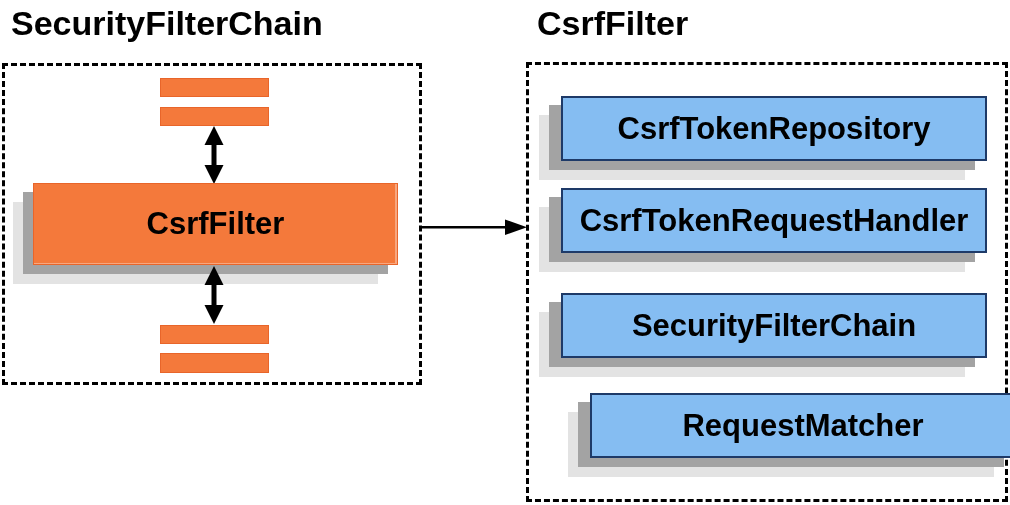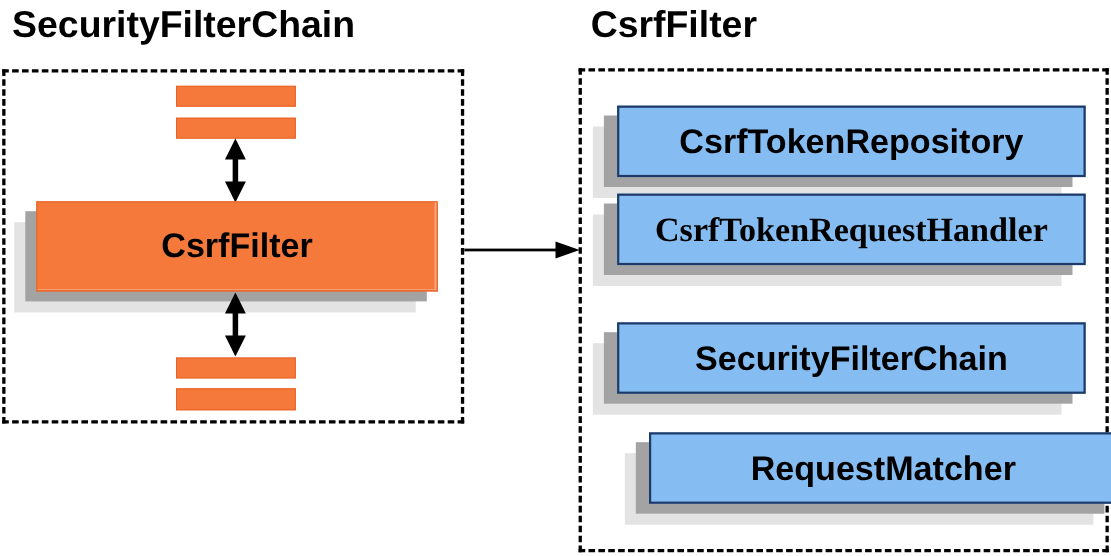--- a/index.html
+++ b/index.html
@@ -58,21 +58,21 @@
     left: 561px; width: 426px; height: 65px;
     background: var(--blue);
     border: 2px solid var(--blue-border);
     box-sizing: border-box;
     box-shadow: -12px 9px 0 var(--shadow-dark), -22px 19px 0 var(--shadow-light);
     display: flex; align-items: center; justify-content: center;
     font-size: 31px; font-weight: bold; color: #000;
     white-space: nowrap;
   }
   .cbox-1 { top: 96px; }
-  .cbox-2 { top: 176px; font-family: Liberation Serif, serif; }
+  .cbox-2 { top: 188px; }
   .cbox-3 { top: 293px; }
   .cbox-4 { top: 393px; margin-left: 29px; }
 
   .arrow { position: absolute; }
   .arrow-v1 { left: 201px; top: 126px; }
   .arrow-v2 { left: 201px; top: 266px; }
   .arrow-h  { left: 422px; top: 218px; }
 </style>
 </head>
 <body>

